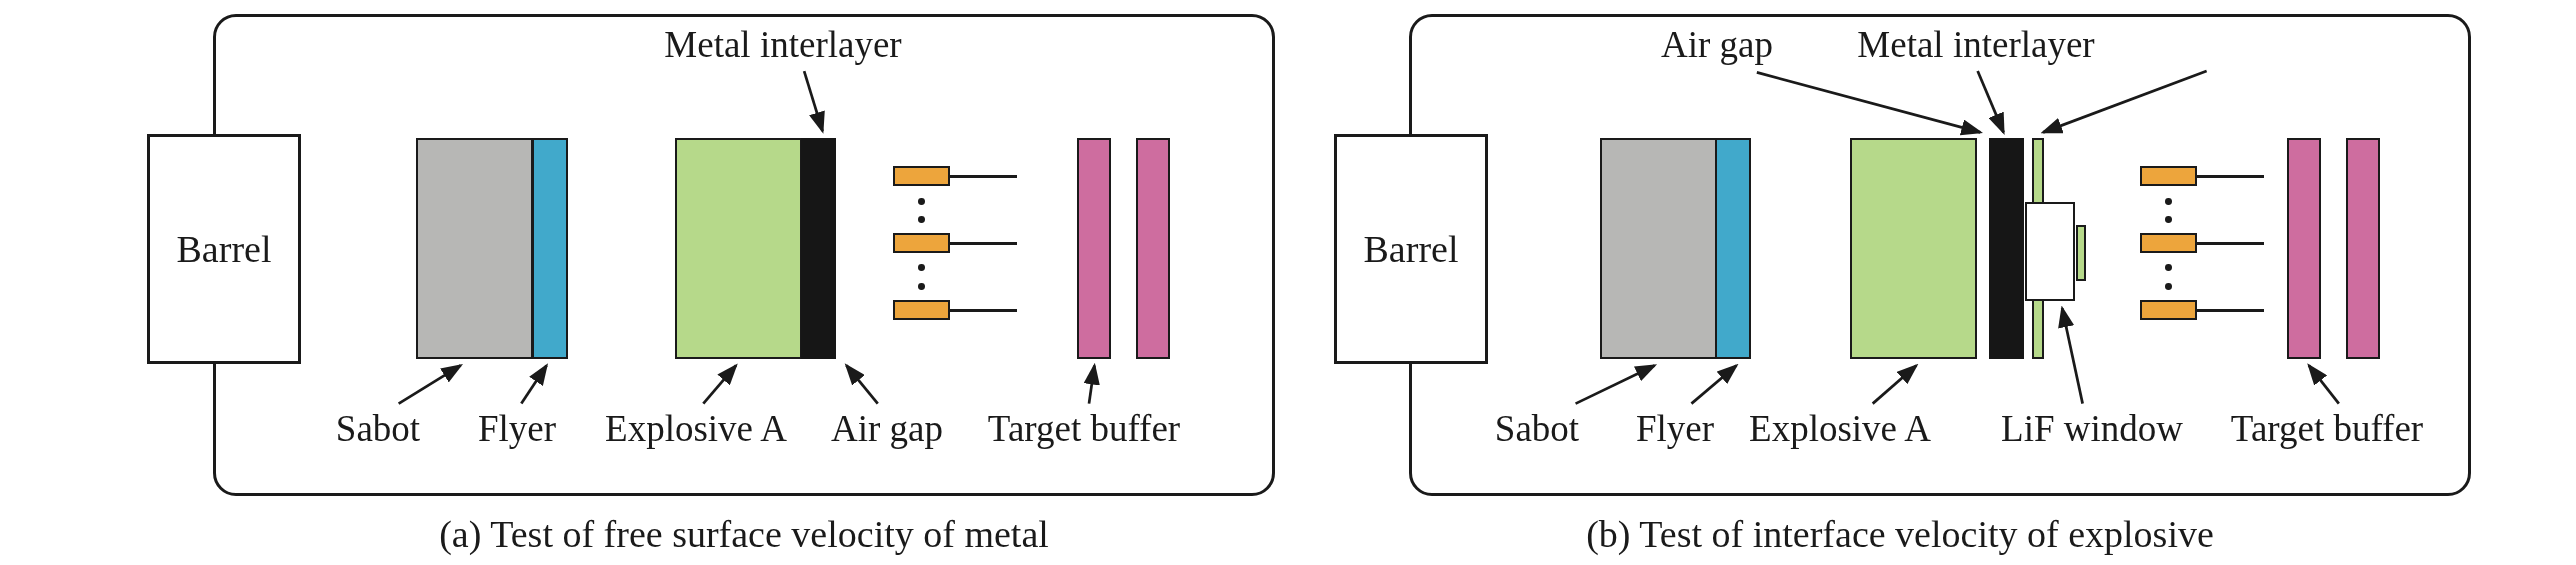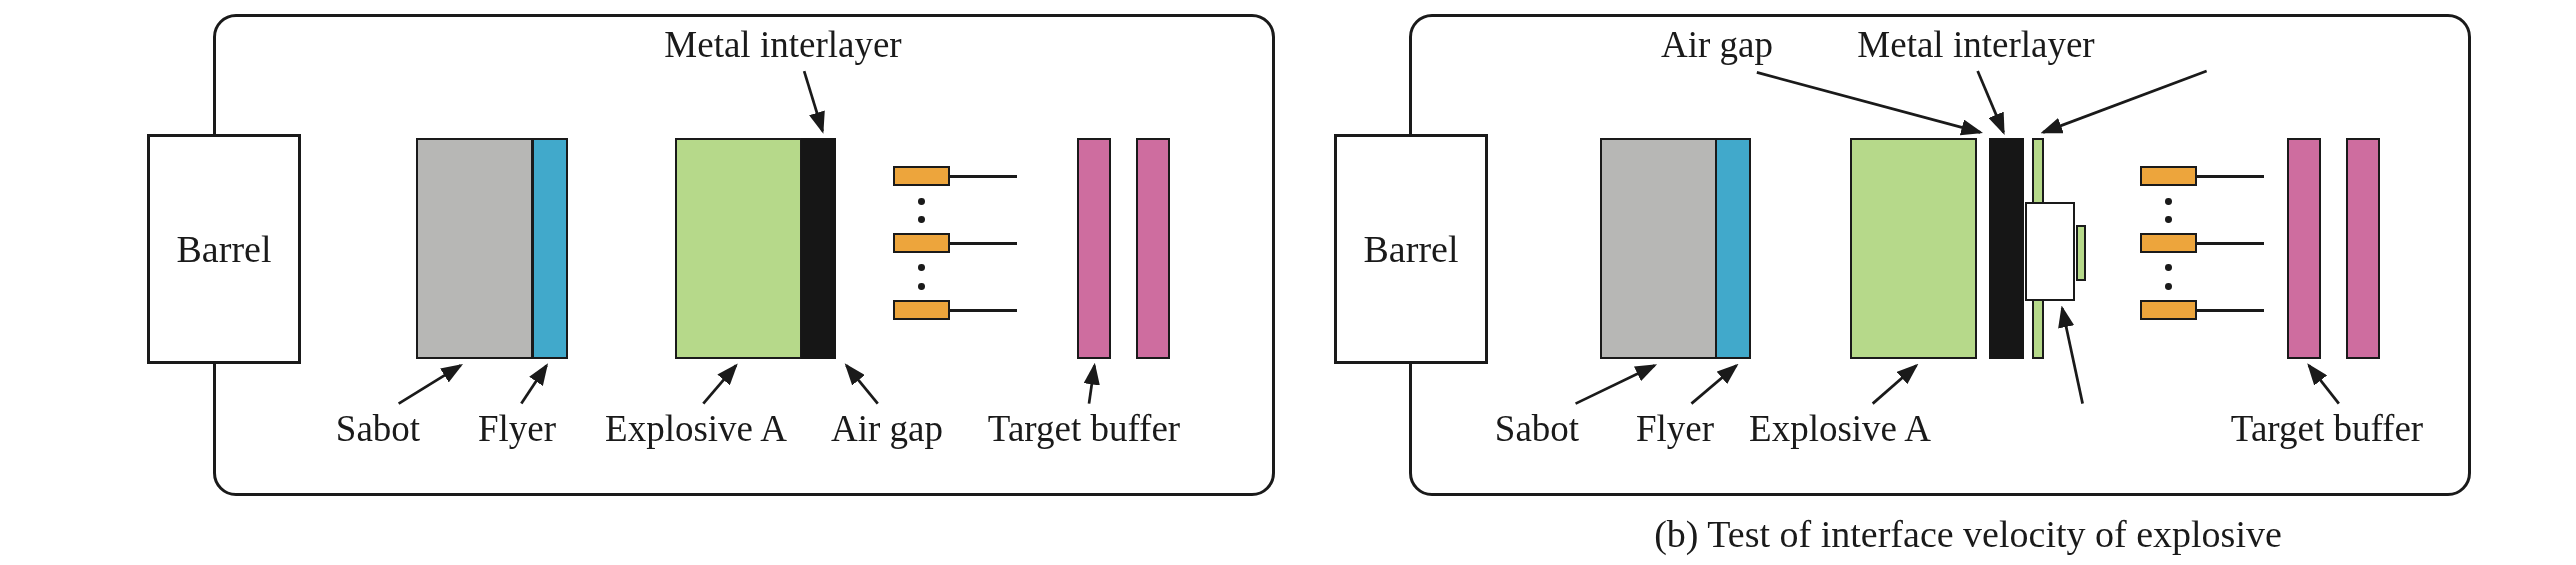--- a/index.html
+++ b/index.html
@@ -110,20 +110,21 @@
 
   <div class="block target" style="left:1077px;top:138px;width:34px;height:221px"></div>
   <div class="block target" style="left:1136px;top:138px;width:34px;height:221px"></div>
 
   <div class="label" style="left:783px;top:26px">Metal interlayer</div>
   <div class="label" style="left:378px;top:410px">Sabot</div>
   <div class="label" style="left:517px;top:410px">Flyer</div>
   <div class="label" style="left:696px;top:410px">Explosive A</div>
   <div class="label" style="left:887px;top:410px">Air gap</div>
   <div class="label" style="left:1084px;top:410px">Target buffer</div>
+  <div class="caption" style="left:744px;top:515px">(a) Test of free surface velocity of metal</div>
 
   <div class="frame" style="left:1409px;top:13.6px;width:1062px;height:482px"></div>
 
   <div class="barrel" style="left:1334px;top:134px;width:154px;height:230px">
     <span>Barrel</span>
   </div>
 
   <div class="block sabot" style="left:1600px;top:138px;width:117px;height:221px"></div>
   <div class="block flyer" style="left:1715px;top:138px;width:36px;height:221px"></div>
   <div class="block explosive" style="left:1850px;top:138px;width:127px;height:221px"></div>
@@ -145,22 +146,23 @@
   <div class="dot" style="left:2165px;top:283px"></div>
 
   <div class="block target" style="left:2287px;top:138px;width:34px;height:221px"></div>
   <div class="block target" style="left:2346px;top:138px;width:34px;height:221px"></div>
 
   <div class="label" style="left:1717px;top:26px">Air gap</div>
   <div class="label" style="left:1976px;top:26px">Metal interlayer</div>
   <div class="label" style="left:1537px;top:410px">Sabot</div>
   <div class="label" style="left:1675px;top:410px">Flyer</div>
   <div class="label" style="left:1840px;top:410px">Explosive A</div>
+  <div class="label" style="left:2092px;top:410px">LiF window</div>
   <div class="label" style="left:2327px;top:410px">Target buffer</div>
-  <div class="caption" style="left:1968px;top:515px">(b) Test of interface velocity of explosive</div>
+  <div class="caption" style="left:1900px;top:515px">(b) Test of interface velocity of explosive</div>
 
   <svg class="overlay" width="2576" height="566" viewBox="0 0 3780 830">
     <defs>
       <marker id="ah" markerWidth="8" markerHeight="6" refX="7" refY="3" orient="auto">
         <path d="M0,0 L8,3 L0,6 Z" fill="#1a1a1a"></path>
       </marker>
     </defs>
 
     <line class="arrow" x1="1180" y1="104" x2="1207" y2="192" marker-end="url(#ah)"></line>
     <line class="arrow" x1="585" y1="592" x2="676" y2="536" marker-end="url(#ah)"></line>

